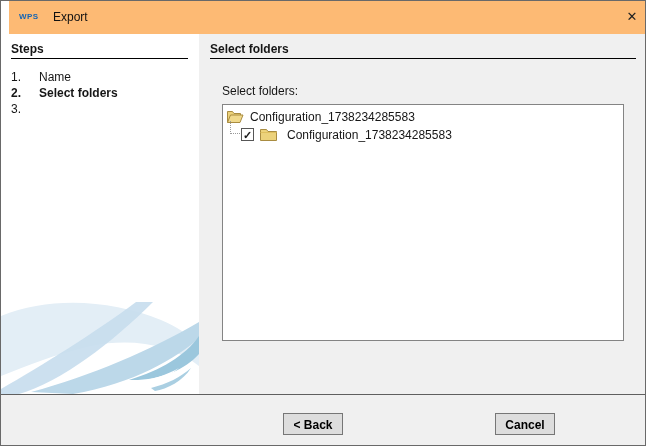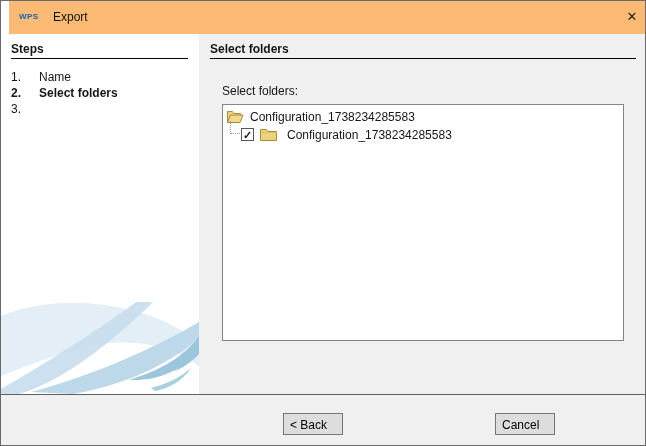--- a/index.html
+++ b/index.html
@@ -43,22 +43,22 @@
   .tree-row-child .folder-svg { left:36px; }
   .tree-connector { position:absolute; left:7px; top:-6px; width:10px; height:13px;
     border-left:1px dotted #9a9a9a; border-bottom:1px dotted #9a9a9a; }
   .checkbox { position:absolute; left:18px; top:1px; width:13px; height:13px;
     background:#fff; border:1px solid #565656; text-align:center; }
   .checkbox .check { display:block; font-size:11px; line-height:12px; color:#1c1c1c; font-weight:bold; }
   
   .footer { position:absolute; left:0; top:393px; width:100%; height:52px;
     background:#f0f0f0; border-top:1px solid #5f5f5f; }
   .btn { position:absolute; top:18px; width:60px; height:22px; font-family:"Liberation Sans", sans-serif;
-    font-size:12px; text-align:left; line-height:20px;
-    background:#dddddd; border:1px solid #767676; color:#000; }
+    font-size:12px; text-align:center; line-height:20px;
+    background:#dddddd; border:1px solid #767676; color:#000;font-weight:bold; }
   .btn-back { left:282px; }
   .btn-next { left:362px; background:#e7f1fb; border:1px solid #0f6cbd; }
   .btn-finish { left:427px; }
   .btn-cancel { left:494px; }
   .btn-help { left:563px; }
   .btn.disabled { background:#d6d6d6; border-color:#c3c3c3; color:#9c9c9c; }
 </style>
 </head>
 <body>
 

